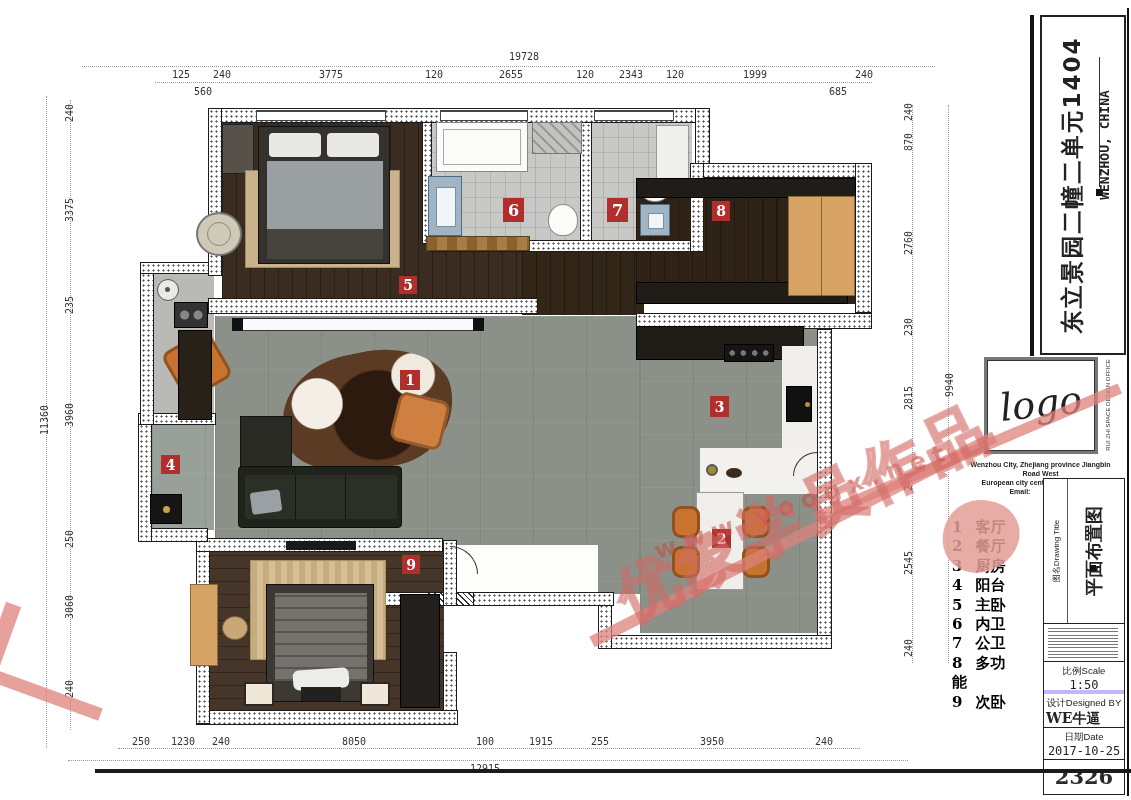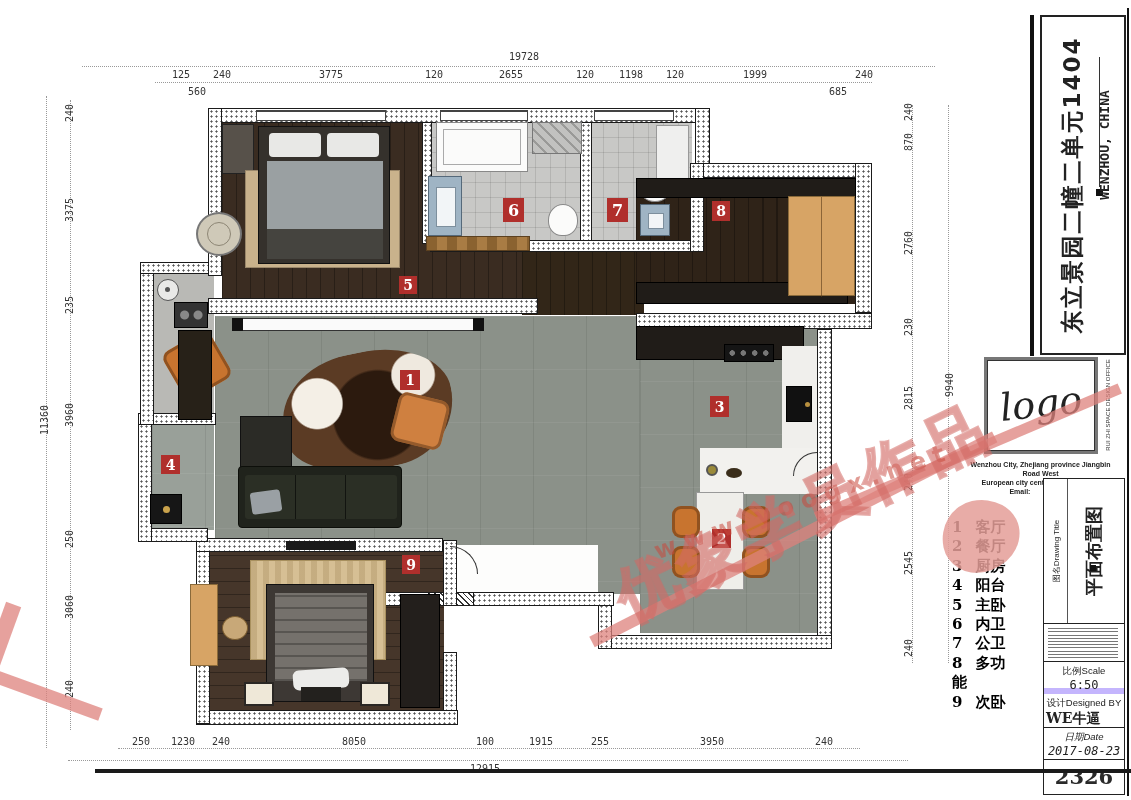--- a/index.html
+++ b/index.html
@@ -61,25 +61,25 @@
   <div class="dotl a" style="left:118px;top:748px;width:742px;"></div>
   <div class="dotl a" style="left:68px;top:760px;width:840px;"></div>
 
   <span class="dim" style="left:524px;top:56px;">19728</span>
   <span class="dim" style="left:181px;top:74px;">125</span>
   <span class="dim" style="left:222px;top:74px;">240</span>
   <span class="dim" style="left:331px;top:74px;">3775</span>
   <span class="dim" style="left:434px;top:74px;">120</span>
   <span class="dim" style="left:511px;top:74px;">2655</span>
   <span class="dim" style="left:585px;top:74px;">120</span>
-  <span class="dim" style="left:631px;top:74px;">1198</span>
+  <span class="dim" style="left:631px;top:74px;">2343</span>
   <span class="dim" style="left:675px;top:74px;">120</span>
   <span class="dim" style="left:755px;top:74px;">1999</span>
   <span class="dim" style="left:864px;top:74px;">240</span>
-  <span class="dim" style="left:197px;top:91px;text-align:right;">560</span>
+  <span class="dim" style="left:203px;top:91px;text-align:right;">560</span>
   <span class="dim" style="left:838px;top:91px;">685</span>
 
   <span class="dimv" style="left:44px;top:420px;">11360</span>
   <span class="dimv" style="left:69px;top:113px;">240</span>
   <span class="dimv" style="left:69px;top:210px;">3375</span>
   <span class="dimv" style="left:69px;top:305px;">235</span>
   <span class="dimv" style="left:69px;top:415px;">3960</span>
   <span class="dimv" style="left:69px;top:539px;">250</span>
   <span class="dimv" style="left:69px;top:607px;">3060</span>
   <span class="dimv" style="left:69px;top:689px;">240</span>
@@ -288,33 +288,33 @@
         <span class="vtext" style="left:50%;top:50%;font-size:8px;">图名Drawing Title</span>
       </div>
       <span class="vtext" style="left:62%;top:50%;font-size:18px;font-weight:bold;">平面布置图</span>
       <div class="a" style="left:46px;top:86px;width:6px;height:6px;background:#111;"></div>
     </div>
 
     <div class="a" style="left:0;top:145px;width:100%;height:38px;border-bottom:1px solid #222;">
       <div class="a note-lines" style="left:4px;top:4px;width:70px;height:30px;"></div>
     </div>
 
-    <div class="a" style="left:0;top:183px;width:100%;height:32px;border-bottom:6px solid #c4b5fd;text-align:center;">
+    <div class="a" style="left:0;top:183px;width:100%;height:32px;border-bottom:4px solid #c4b5fd;text-align:center;">
       <div class="tb-label" style="margin-top:3px;">比例Scale</div>
-      <div style="font-size:12px;font-family:'DejaVu Sans Mono',monospace;">6:50</div>
+      <div style="font-size:12px;font-family:'DejaVu Sans Mono',monospace;">1:50</div>
     </div>
 
     <div class="a" style="left:0;top:215px;width:100%;height:34px;border-bottom:1px solid #222;text-align:center;">
       <div class="tb-label" style="margin-top:3px;">设计Designed BY</div>
       <div style="font-size:14px;font-weight:bold;font-family:'DejaVu Serif',serif;text-align:left;padding-left:2px;">WE牛逼</div>
     </div>
 
-    <div class="a" style="left:0;top:249px;width:100%;height:32px;border-bottom:1px solid #222;text-align:center;font-style:italic;">
+    <div class="a" style="left:0;top:249px;width:100%;height:32px;border-bottom:1px solid #222;text-align:center;">
       <div class="tb-label" style="margin-top:3px;">日期Date</div>
-      <div style="font-size:12px;font-family:'DejaVu Sans Mono',monospace;">2017-08-23</div>
+      <div style="font-size:12px;font-family:'DejaVu Sans Mono',monospace;">2017-10-25</div>
     </div>
 
     <div class="a" style="left:0;top:281px;width:100%;height:34px;text-align:center;">
       <div style="font-size:21px;font-weight:bold;color:#2a2a2a;margin-top:4px;font-family:'DejaVu Serif',serif;">2326</div>
     </div>
   </div>
 
   <div class="a pinkstripe" style="left:-20px;top:600px;width:16px;height:150px;transform:rotate(20deg);"></div>
   <div class="a pinkstripe" style="left:-14px;top:688px;width:118px;height:13px;transform:rotate(20deg);"></div>
   <div class="a pinkstripe" style="left:592px;top:636px;width:452px;height:12px;transform:rotate(-27deg);transform-origin:left center;"></div>

